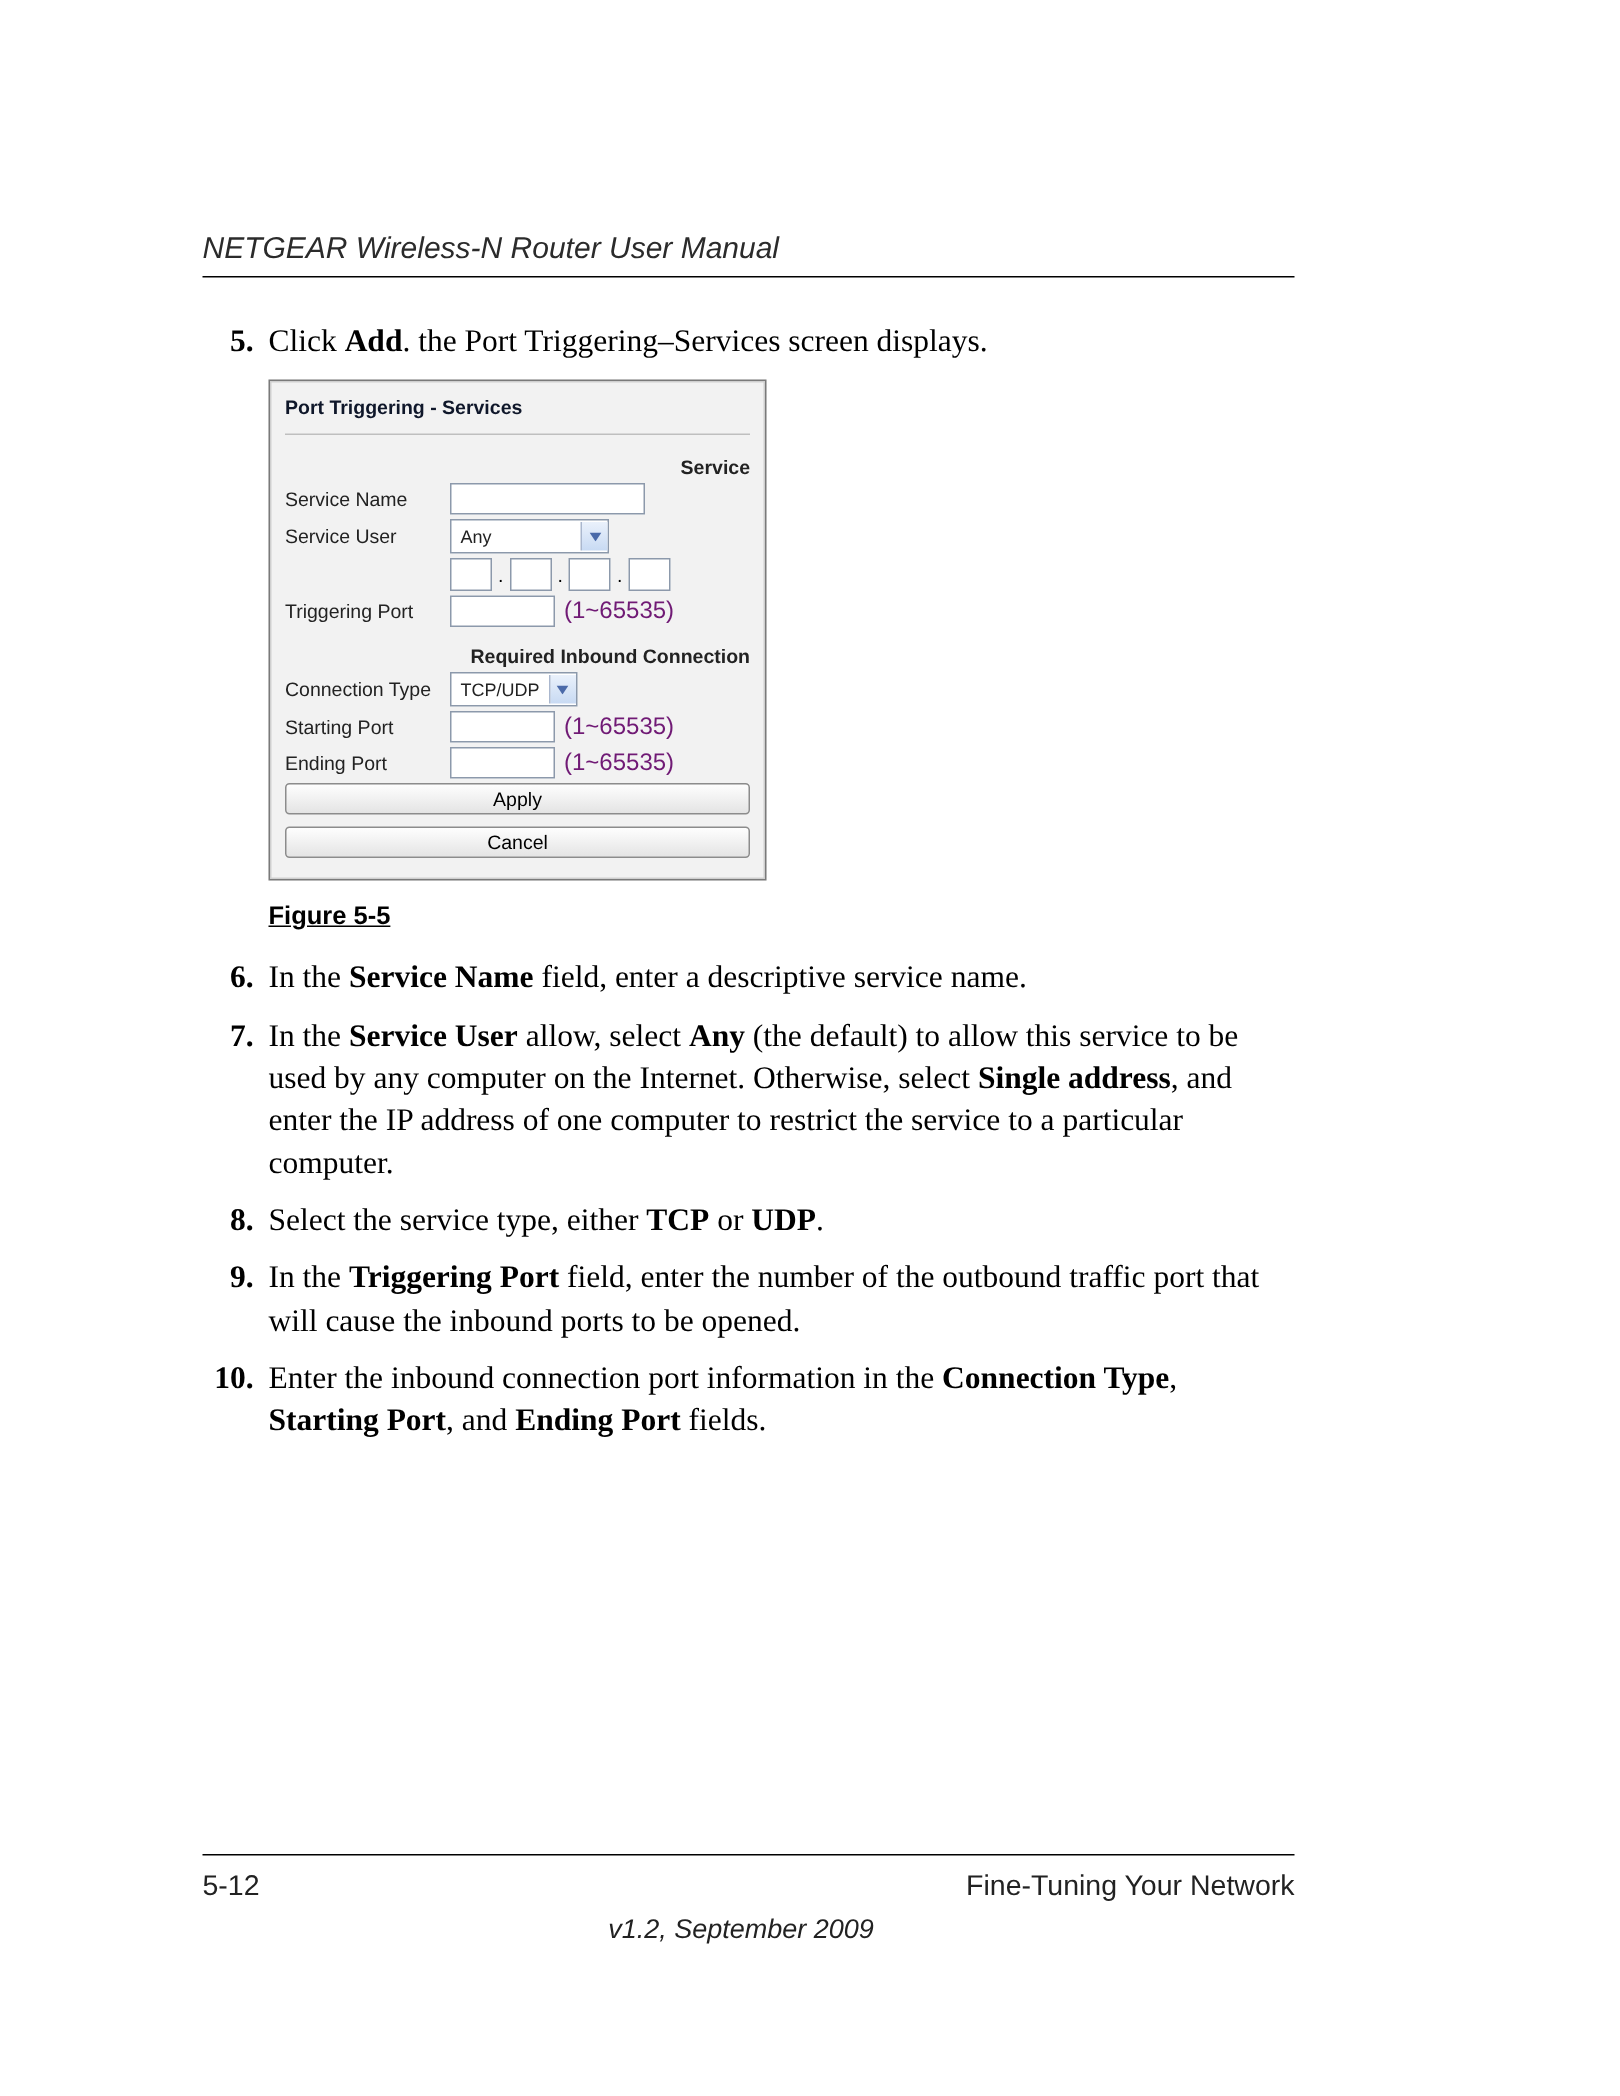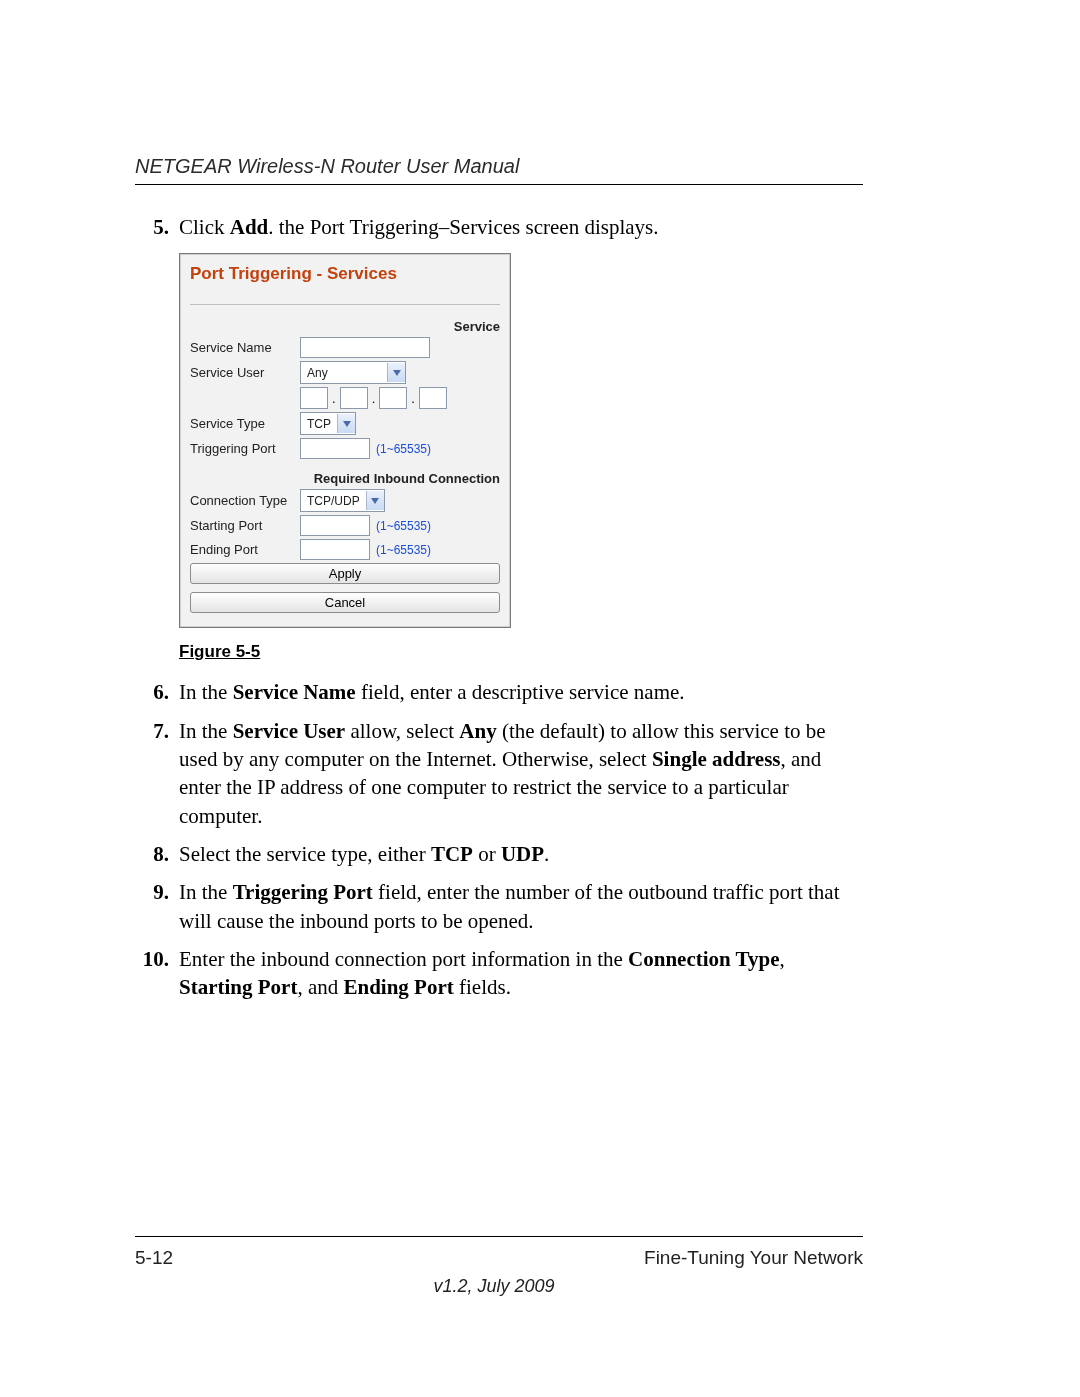--- a/index.html
+++ b/index.html
@@ -52,24 +52,24 @@
   }
   .panel {
     width: 310px;
     border: 1px solid #7a7a7a;
     background: #f2f2f2;
     font-family: Arial, Helvetica, sans-serif;
     box-shadow: 0 0 0 1px #cfcfcf inset;
     padding: 6px 10px 14px 10px;
   }
   .panel-title {
-    color: #c2410c;
+    color: #0f172a;
     font-weight: bold;
-    font-size: 17px;
-    padding: 4px 0 20px 0;
+    font-size: 13px;
+    padding: 4px 0 10px 0;
     border-bottom: 1px solid #bfbfbf;
     margin-bottom: 14px;
   }
   .sect-head {
     font-weight: bold;
     font-size: 13px;
     color: #222;
     margin-top: 4px;
     margin-bottom: 2px;
     text-align: right;
@@ -120,22 +120,22 @@
     align-items: center;
     gap: 4px;
     font-size: 13px;
   }
   .ip-box {
     width: 26px; height: 20px;
     border: 1px solid #8c99ab;
     background: #fff;
   }
   .hint {
-    font-size: 12px;
-    color: #1d4ed8;
+    font-size: 16px;
+    color: #701a75;
     margin-left: 6px;
   }
   .btn-row {
     display: flex;
     justify-content: center;
     gap: 8px;
     flex-direction: column;
   }
   .btn {
     font-family: Arial, Helvetica, sans-serif;
@@ -228,31 +228,20 @@
       <div class="ip-row">
         <span class="ip-box"></span>
           <span>.</span>
         <span class="ip-box"></span>
           <span>.</span>
         <span class="ip-box"></span>
           <span>.</span>
         <span class="ip-box"></span>
       </div>
 
-      <div class="field-row">
-        <span class="field-label">Service Type</span>
-        <span class="ctl-select">
-          <span>TCP</span>
-          <span class="sel-btn">
-            <svg width="8" height="6" viewBox="0 0 8 6">
-                <path d="M0 0 L8 0 L4 6 Z" fill="#4b6aa9"></path>
-              </svg>
-          </span>
-        </span>
-      </div>
 
       <div class="field-row">
         <span class="field-label">Triggering Port</span>
         <input class="ctl-input" style="width: 70px;">
         <span class="hint">(1~65535)</span>
       </div>
 
       <div class="sect-head" style="margin-top:12px">Required Inbound Connection</div>
 
       <div class="field-row">
@@ -325,15 +314,15 @@
       </span>
     </li>
 
   </ol>
 
   <div class="footer-rule"></div>
   <div class="footer-line">
     <span>5-12</span>
     <span>Fine-Tuning Your Network</span>
   </div>
-  <div class="footer-version">v1.2, July 2009</div>
+  <div class="footer-version">v1.2, September 2009</div>
 
 </div>
 
 </body></html>

